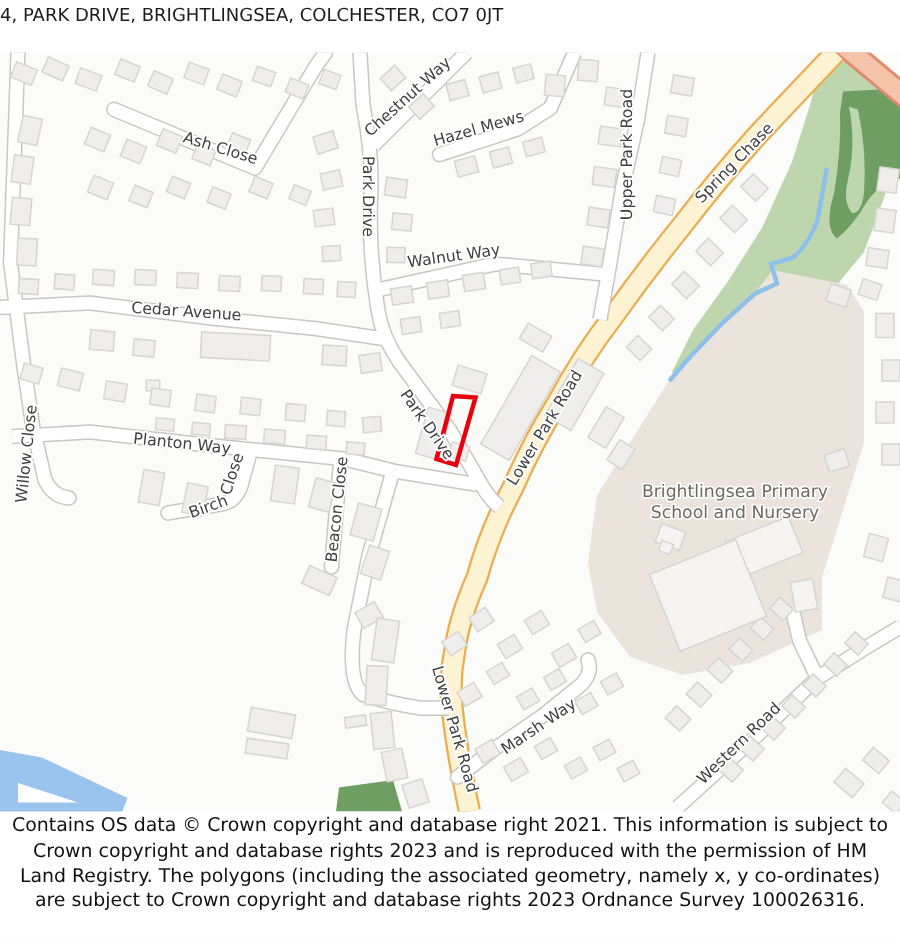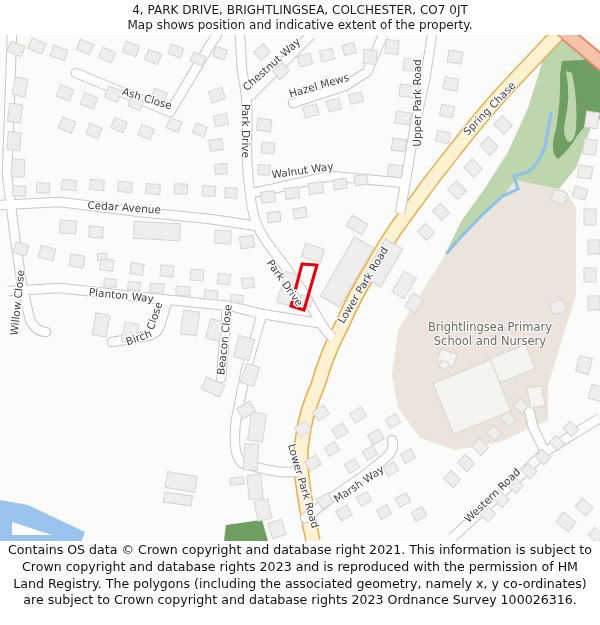--- a/index.html
+++ b/index.html
@@ -1,36 +1,35 @@
 <!DOCTYPE html>
 <html><head>
 <meta charset="utf-8">
 <style>
   html,body{margin:0;padding:0;background:#fff;}
   .page{position:relative;width:600px;height:625px;overflow:hidden;background:#fff;
         font-family:"DejaVu Sans","Liberation Sans",sans-serif;}
-  .hdr{height:35px;text-align:center;padding-top:3px;box-sizing:border-box;}
+  .hdr{height:35px;text-align:left;padding-top:3px;box-sizing:border-box;}
   .hdr .t1{font-size:12px;color:#1c1c1c;line-height:15px;}
   .hdr .t2{font-size:12px;color:#1c1c1c;line-height:15px;}
   .mapwrap{position:relative;width:600px;height:506px;background:#fbfbfa;}
   svg{display:block;}
   .ftr{font-size:12.6px;line-height:16.8px;color:#111;padding:1px 5px 0 5px;text-align:center;}
   .lbl{font-size:10.5px;fill:#3f3f3f;stroke:#ffffff;stroke-width:2.4px;paint-order:stroke;
        text-anchor:middle;font-family:"DejaVu Sans","Liberation Sans",sans-serif;}
   .lbl-school{font-size:11.5px;fill:#6e6963;stroke:#ffffff;stroke-width:2px;paint-order:stroke;
        text-anchor:middle;font-family:"DejaVu Sans","Liberation Sans",sans-serif;}
 </style>
 </head>
 <body>
 
 <div class="page">
 
   <div class="hdr">
     <div class="t1">4, PARK DRIVE, BRIGHTLINGSEA, COLCHESTER, CO7 0JT</div>
-    <div class="t2">Map shows position and indicative extent of the property.</div>
   </div>
 
   <div class="mapwrap">
   <svg viewBox="0 0 600 506" width="600" height="506" xmlns="http://www.w3.org/2000/svg">
 
     <rect x="0" y="0" width="600" height="506" fill="#fbfbfa"></rect>
 
     <g>
       <polygon points="548,5 568,3 597,31 590,95 576,133 553,161 515,170 482,203 460,221 448,213 462,185 485,153 508,117 528,73 540,35" fill="#bdd6ae"></polygon>
       <path d="M562,26 L600,24 L600,84 Q584,89 577,101 Q569,115 558,124 Q549,117 556,94 Q561,64 560,40 Z" fill="#6f9e63"></path>

